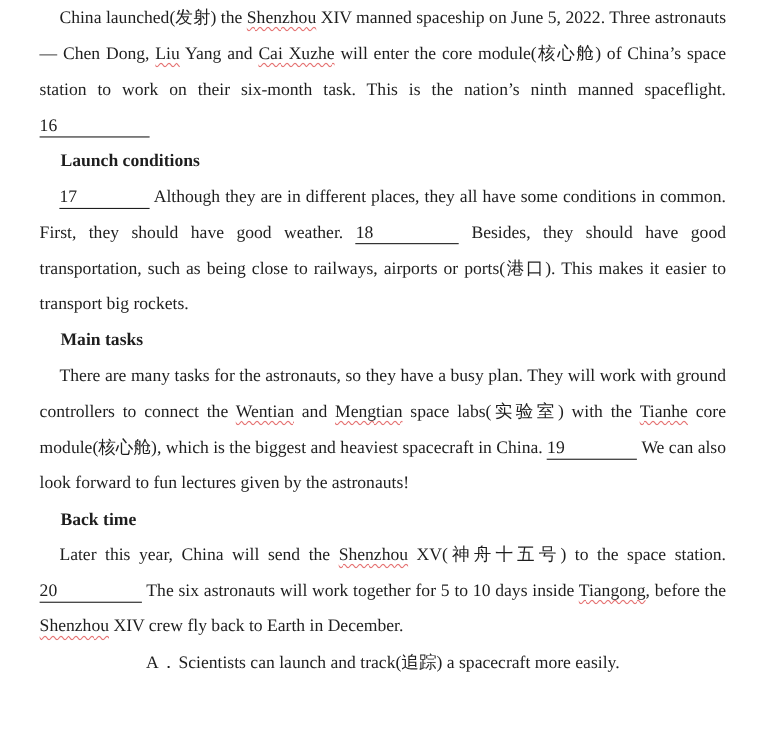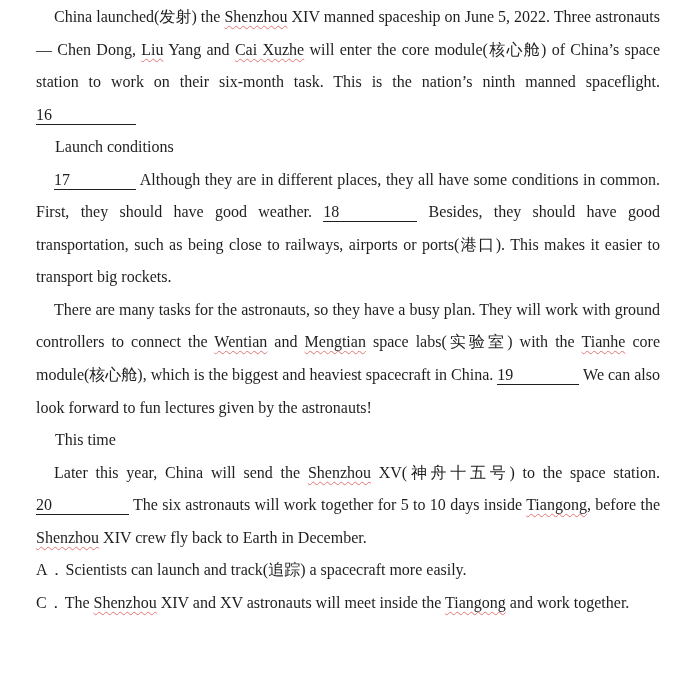--- a/index.html
+++ b/index.html
@@ -27,26 +27,26 @@
   }
   .block {
     line-height: 32.55px;
     white-space: normal;
   }
   .block.paragraph {
     text-align: justify;
     text-indent: 18px;
   }
   .block.heading {
-    font-weight: normal;
+    font-weight: bold;
     text-indent: 19px;
     text-align: left;
   }
   .block.option {
-    text-align: left;
+    text-align: center;
     text-indent: 0;
   }
   .opt-label {
     display: inline;
     letter-spacing: 1px;
   }
   .sq {
     text-decoration-line: underline;
     text-decoration-style: wavy;
     text-decoration-color: var(--sq);
@@ -65,19 +65,19 @@
   }
 </style>
 </head>
 <body style="background: rgb(255, 255, 255);">
 
 <div class="doc">
   <div id="doc-body">
       <div class="block paragraph"><span>China launched(发射) the </span><span class="sq">Shenzhou</span><span> XIV manned spaceship on June 5, 2022. Three astronauts — Chen Dong, </span><span class="sq">Liu</span><span> Yang and </span><span class="sq">Cai Xuzhe</span><span> will enter the core module(核心舱) of China’s space station to work on their six-month task. This is the nation’s ninth manned spaceflight. </span><span class="blank" style="width: 100px;">16</span></div>
       <div class="block heading"><span>Launch conditions</span></div>
       <div class="block paragraph"><span class="blank" style="width: 82px;">17</span><span> Although they are in different places, they all have some conditions in common. First, they should have good weather. </span><span class="blank" style="width: 94px;">18</span><span> Besides, they should have good transportation, such as being close to railways, airports or ports(港口). This makes it easier to transport big rockets.</span></div>
+      <div class="block heading"><span>Main tasks</span></div>
       <div class="block paragraph"><span>There are many tasks for the astronauts, so they have a busy plan. They will work with ground controllers to connect the </span><span class="sq">Wentian</span><span> and </span><span class="sq">Mengtian</span><span> space labs(实验室) with the </span><span class="sq">Tianhe</span><span> core module(核心舱), which is the biggest and heaviest spacecraft in China. </span><span class="blank" style="width: 82px;">19</span><span> We can also look forward to fun lectures given by the astronauts!</span></div>
-      <div class="block heading"><span>This time</span></div>
+      <div class="block heading"><span>Back time</span></div>
       <div class="block paragraph"><span>Later this year, China will send the </span><span class="sq">Shenzhou</span><span> XV(神舟十五号) to the space station. </span><span class="blank" style="width: 93px;">20</span><span> The six astronauts will work together for 5 to 10 days inside </span><span class="sq">Tiangong</span><span>, before the </span><span class="sq">Shenzhou</span><span> XIV crew fly back to Earth in December.</span></div>
       <div class="block option"><span class="opt-label">A．</span><span>Scientists can launch and track(追踪) a spacecraft more easily.</span></div>
-      <div class="block option"><span class="opt-label">C．</span><span>The </span><span class="sq">Shenzhou</span><span> XIV and XV astronauts will meet inside the </span><span class="sq">Tiangong</span><span> and work together.</span></div>
     </div>
 </div>
 
 </body></html>

